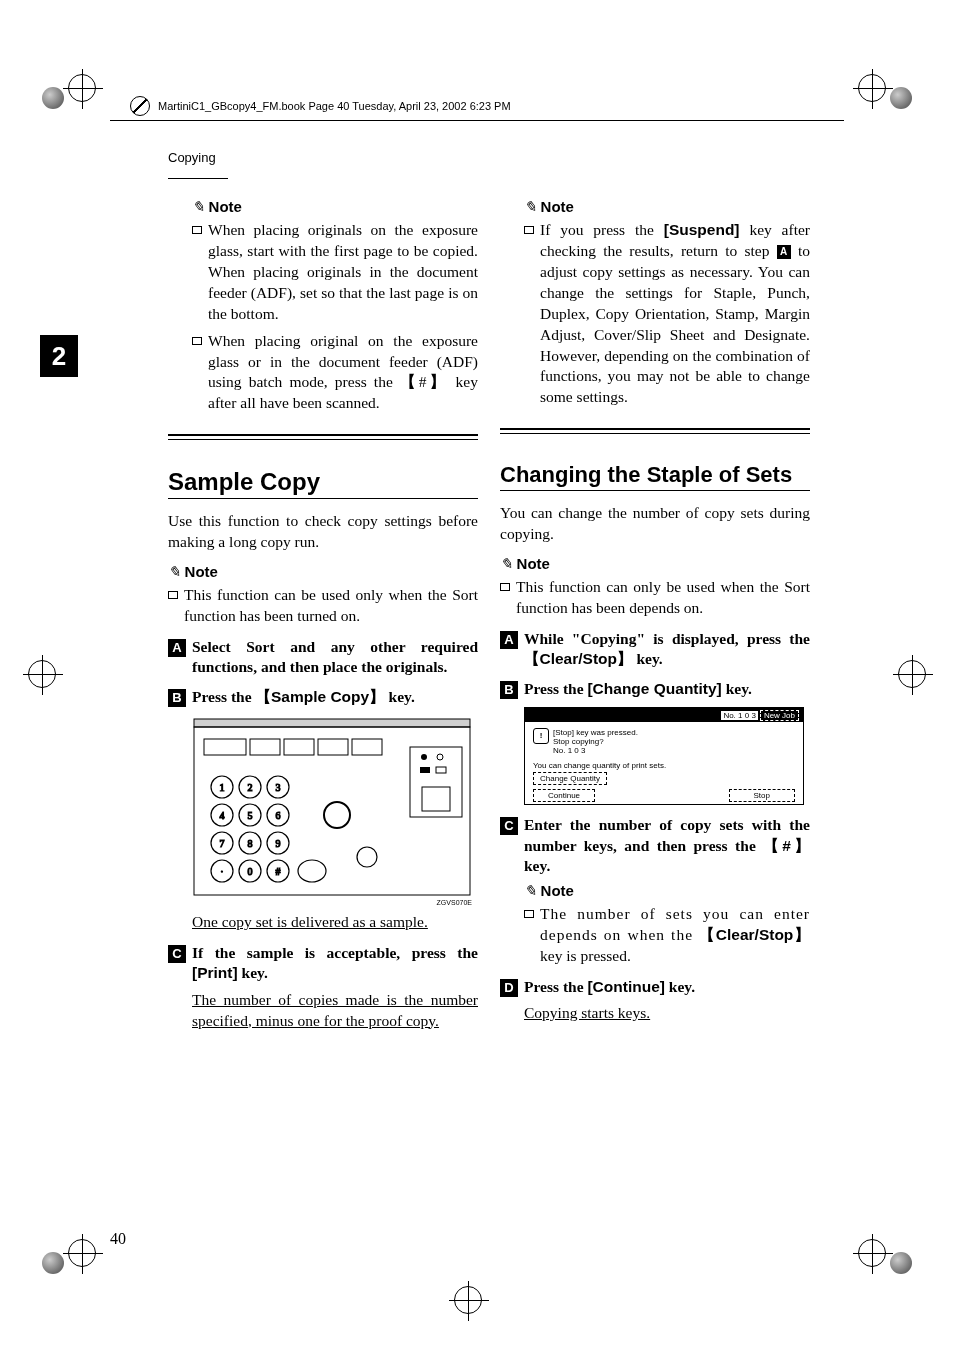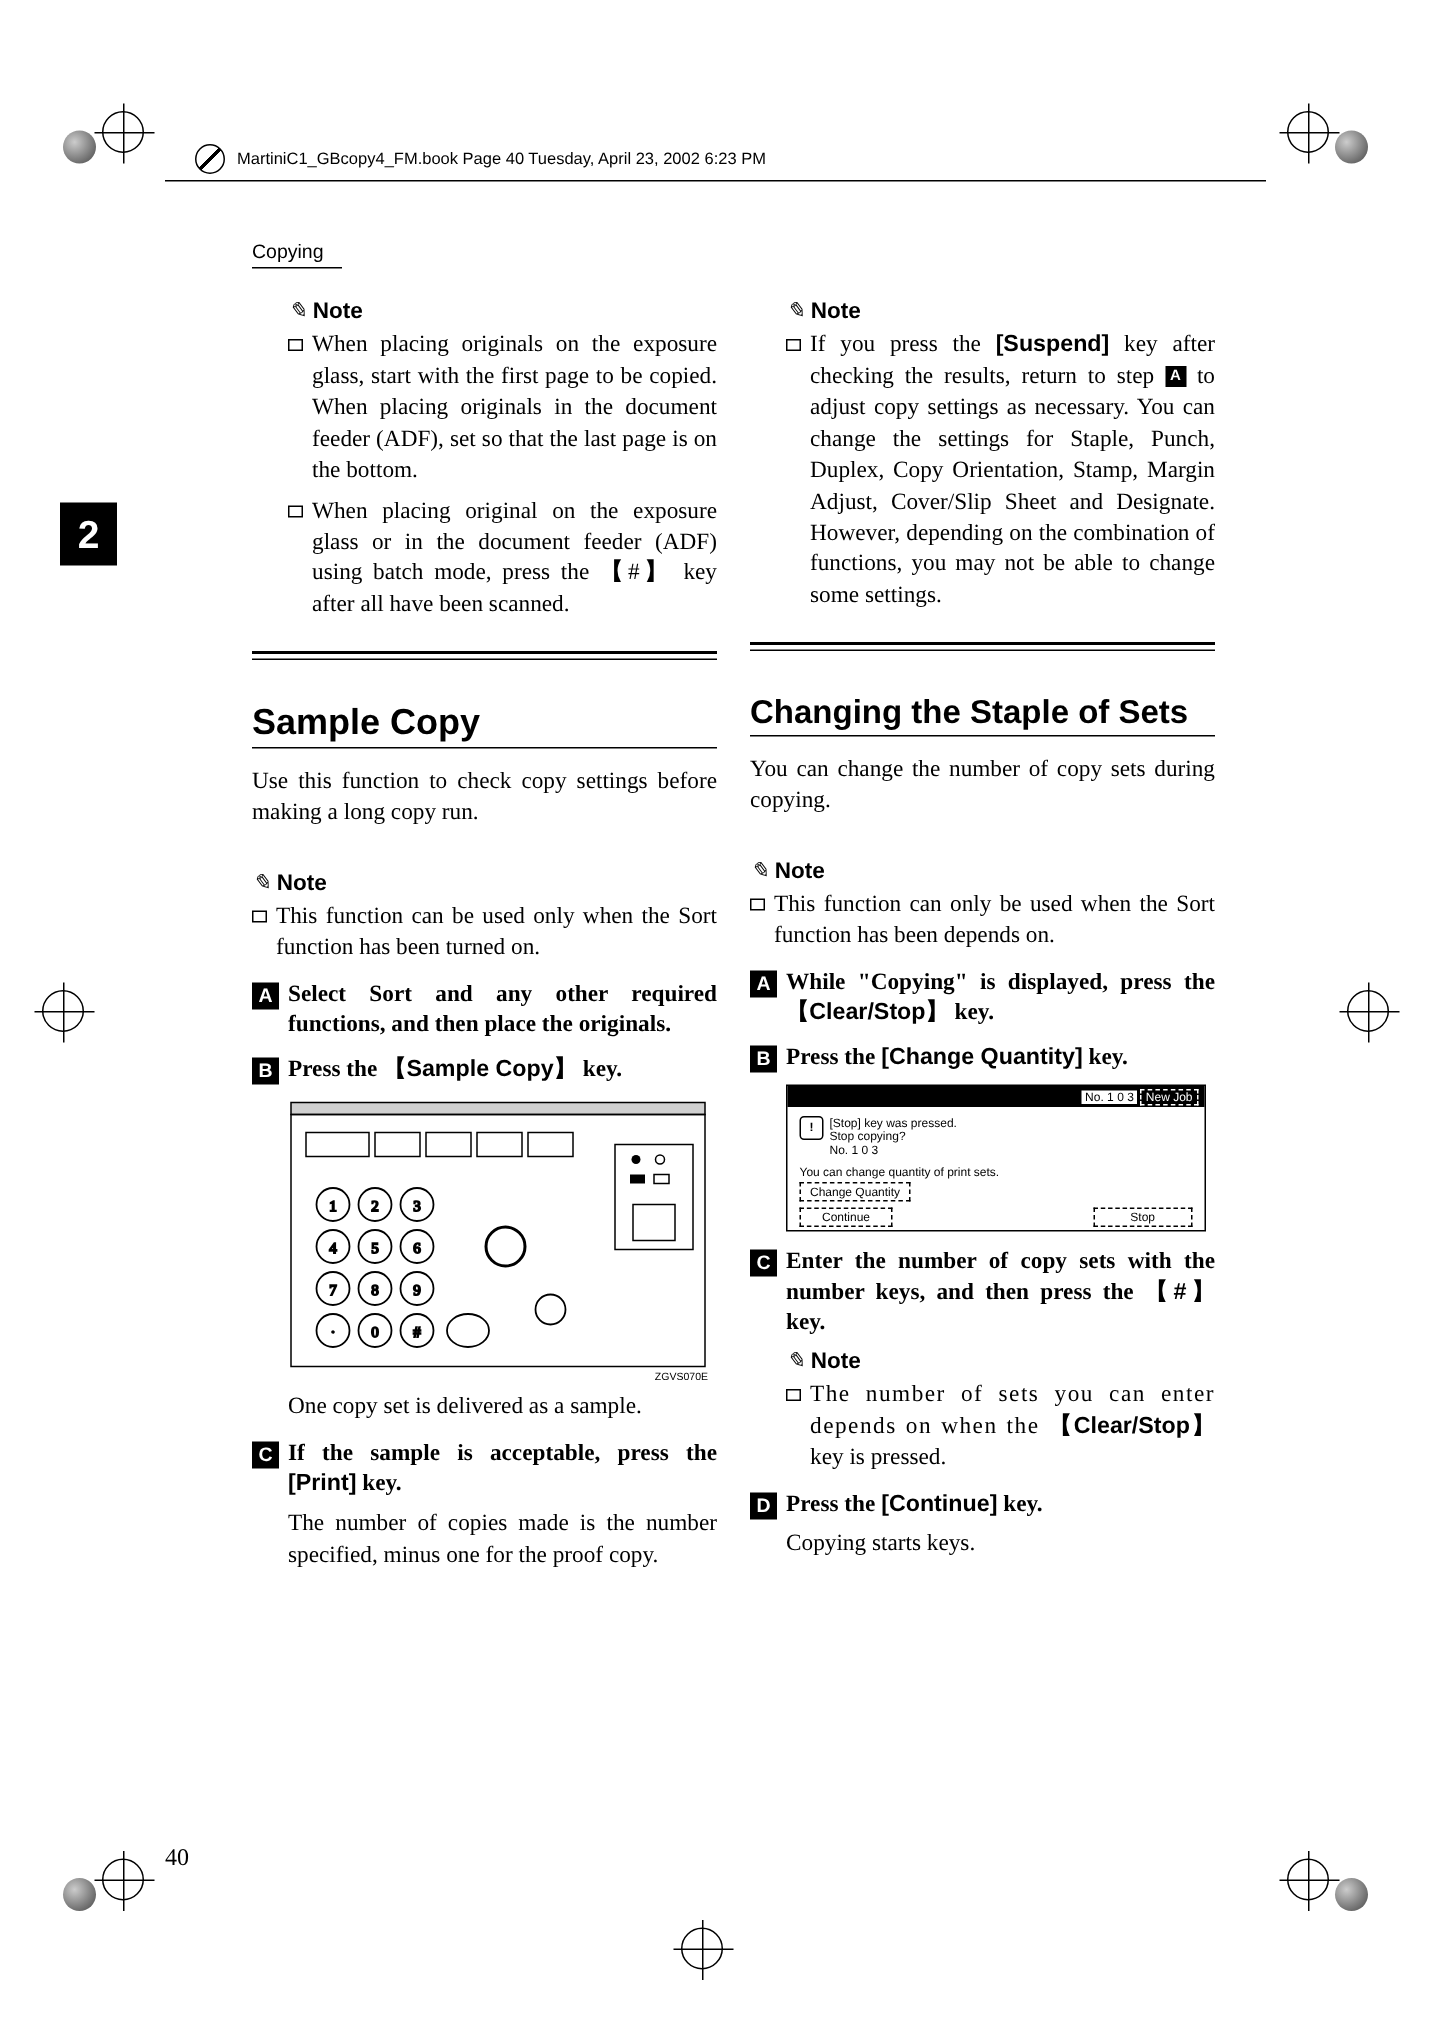--- a/index.html
+++ b/index.html
@@ -52,21 +52,21 @@
     background: linear-gradient(135deg, #fff 45%, #000 45%, #000 55%, #fff 55%);
     margin-right: 8px;
   }
   .header-rule {
     position: absolute; top: 0; left: 10px; right: 10px;
     border-top: 1px solid #000;
     padding-top: 4px;
   }
   .section-label {
     font-size: 13px; font-family: Arial, sans-serif;
-    position: absolute; top: 40px; left: 68px;
+    position: absolute; top: 30px; left: 68px;
   }
   .section-underline {
     position: absolute; top: 58px; left: 68px; width: 60px; border-top: 1px solid #000;
   }
   .chapter-tab {
     position: absolute; left: -60px; top: 215px;
     width: 38px; height: 42px; background: #000; color: #fff;
     font-size: 26px; font-weight: bold; font-family: Arial, sans-serif;
     text-align: center; line-height: 42px;
   }
@@ -90,40 +90,41 @@
   }
   .bullet-item .txt { flex: 1; }
   .h2-title {
     font-family: Arial, sans-serif; font-weight: bold; font-size: 24px;
     margin-top: 28px; margin-bottom: 4px;
   }
   .h2-rule-top { border-top: 2px solid #000; margin-top: 20px; padding-top: 3px; }
   .h2-rule-top-thin { border-top: 1px solid #000; }
   .h2-rule-bottom { border-bottom: 1.5px solid #000; margin-bottom: 12px; padding-bottom: 2px; }
   .body-p {
-    text-align: justify; line-height: 1.35; font-size: 15.5px; margin-bottom: 26px;
+    text-align: justify; line-height: 1.35; font-size: 15.5px; margin-bottom: 10px;
   }
   .step {
     display: flex; margin: 10px 0 6px 0;
   }
   .step-num {
     width: 18px; height: 18px; background: #000; color: #fff;
     font-family: Arial, sans-serif; font-weight: bold; font-size: 13px;
     text-align: center; line-height: 18px; margin-right: 6px; margin-top: 2px;
     flex-shrink: 0;
   }
   .step-text {
     font-weight: bold; font-size: 15.5px; line-height: 1.3; text-align: justify;
   }
   .step-text .key {
     font-family: Arial, sans-serif; font-weight: bold;
   }
   .sub-body {
     margin-left: 24px; font-size: 15.5px; line-height: 1.35; text-align: justify;
     margin-bottom: 8px;
+    text-decoration: underline;
   }
   .img-box {
     margin: 10px 0 2px 24px; width: 280px; height: 180px;
     background: #fff; border: none; position: relative;
   }
   .img-box svg { width: 100%; height: 100%; }
   .img-caption {
     font-size: 7px; font-family: Arial, sans-serif; text-align: right;
     margin-right: 6px; margin-bottom: 6px; margin-left: 24px; width: 280px;
   }

